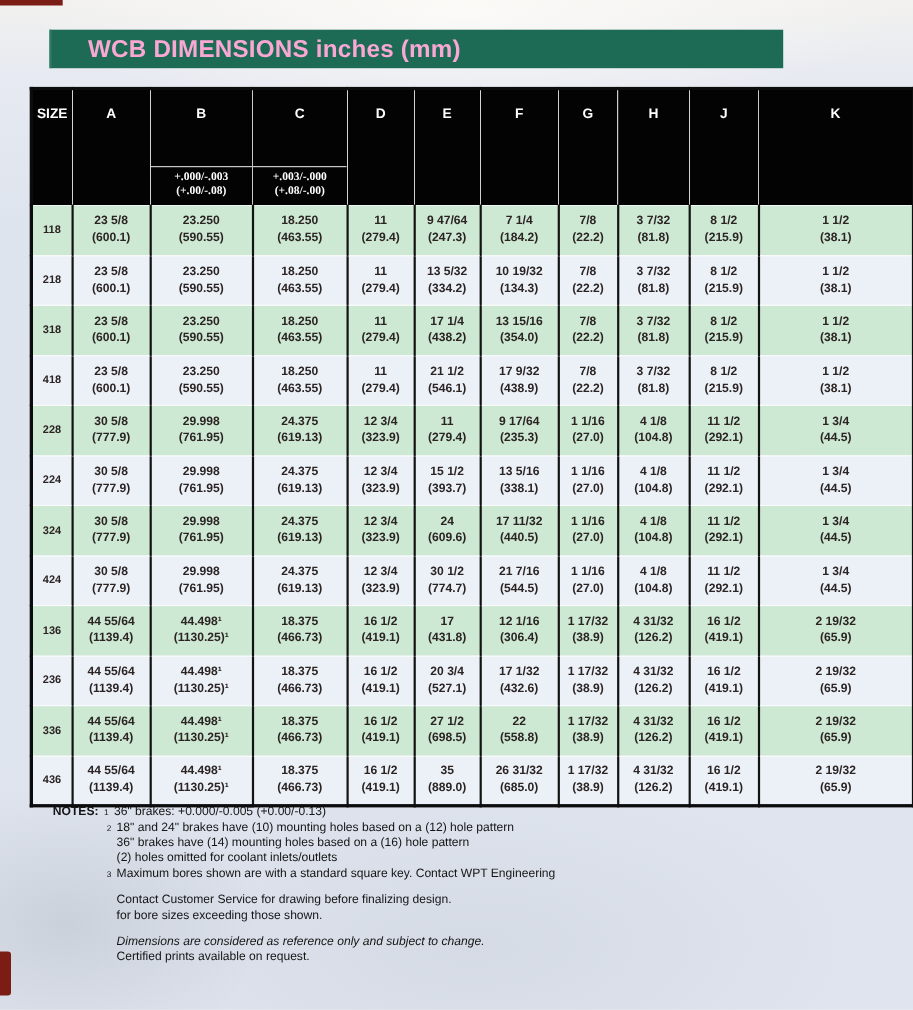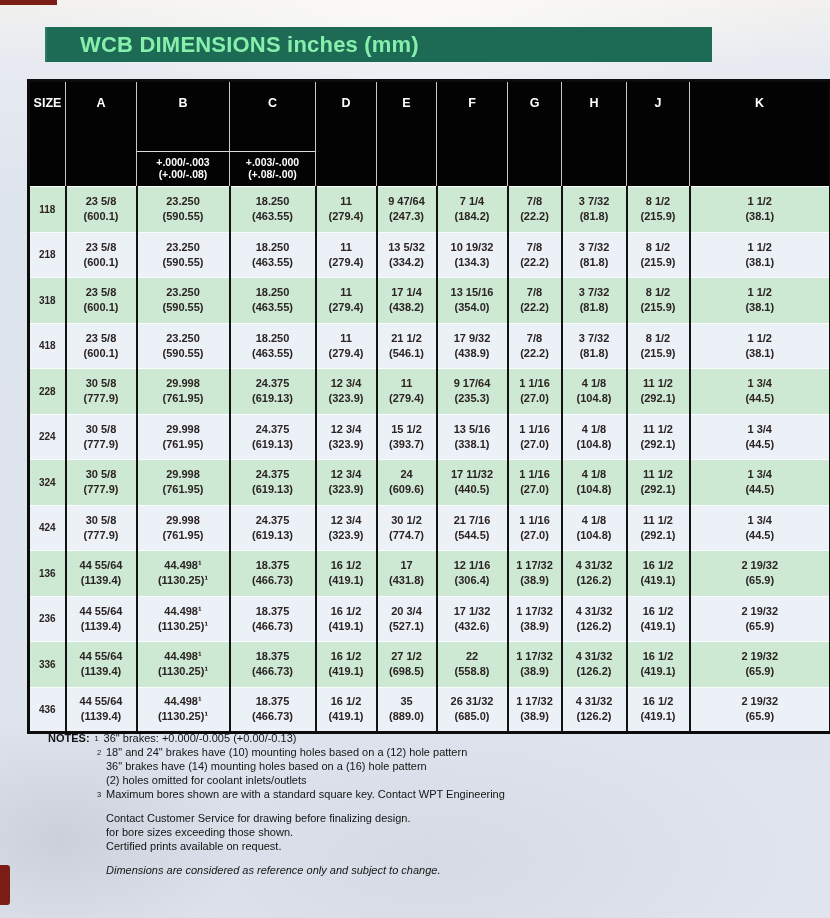--- a/index.html
+++ b/index.html
@@ -17,41 +17,41 @@
   }
   .red-strip-top { position:absolute; left:0; top:0; width:57px; height:5px; background:#7c1d15; }
   .red-strip-bottom { position:absolute; left:0; top:865px; width:10px; height:40px; background:#7c1d15; border-radius:0 3px 3px 0; }
 
   .title-bar {
     position:absolute; left:45px; top:27px; width:667px; height:35px;
     background:#1d6a55; border-left:2px solid #2f7a64;
   }
   .title-bar span {
     display:block; padding-left:33px; line-height:35px;
-    color:#86efac; font-size:22px; font-weight:bold; letter-spacing:0.2px;
+    color:#f9a8d4; font-size:22px; font-weight:bold; letter-spacing:0.2px;
   }
 
   table.dim-table {
     position:absolute; left:27px; top:79px; width:802px;
     border-collapse:collapse; table-layout:fixed;
     border:3px solid #0c0c0c;
   }
   thead th {
     background:#030303; color:#ffffff;
     height:106px; vertical-align:top; padding-top:14px;
     font-size:12.5px; font-weight:bold; text-align:center;
     border-left:1.5px solid #c9c9c9;
     position:relative;
   }
   thead th:first-child { border-left:none; }
   .tol {
     position:absolute; left:0; right:0; bottom:0;
     border-top:1.5px solid #dcdcdc;
     padding:4px 0 6px;
-    font-size:10.5px; font-weight:bold; line-height:12px; color:#ffffff;
+    font-size:10.5px; font-weight:bold; line-height:12px; color:#ffffff;font-family:Liberation Serif, serif;
   }
   tbody td {
     height:45.5px; text-align:center; vertical-align:middle;
     font-size:11px; font-weight:bold; color:#2b2423; line-height:15px;
     border-left:2px solid #131313;
     border-top:1.5px solid #fafcfb;
   }
   tbody td:first-child { border-left:none; font-size:10px; }
   tr.green td { background:#cde8d3; }
   tr.blue td  { background:#ecf1f8; }
@@ -642,15 +642,15 @@
 <div class="notes">
   <div class="nline">
     <span class="nlabel">NOTES:</span><sup>1</sup><span>36" brakes: +0.000/-0.005 (+0.00/-0.13)</span>
   </div>
   <div class="nline ind"><sup>2</sup><span>18" and 24" brakes have (10) mounting holes based on a (12) hole pattern</span></div>
   <div class="nline ind"><sup></sup><span>36" brakes have (14) mounting holes based on a (16) hole pattern</span></div>
   <div class="nline ind"><sup></sup><span>(2) holes omitted for coolant inlets/outlets</span></div>
   <div class="nline ind"><sup>3</sup><span>Maximum bores shown are with a standard square key. Contact WPT Engineering</span></div>
   <div class="nline contact gap">Contact Customer Service for drawing before finalizing design.</div>
   <div class="nline ind"><sup></sup><span>for bore sizes exceeding those shown.</span></div>
+  <div class="nline contact gap italic">Dimensions are considered as reference only and subject to change.</div>
   <div class="nline contact">Certified prints available on request.</div>
-  <div class="nline contact gap italic">Dimensions are considered as reference only and subject to change.</div>
 </div>
 
 </body></html>

